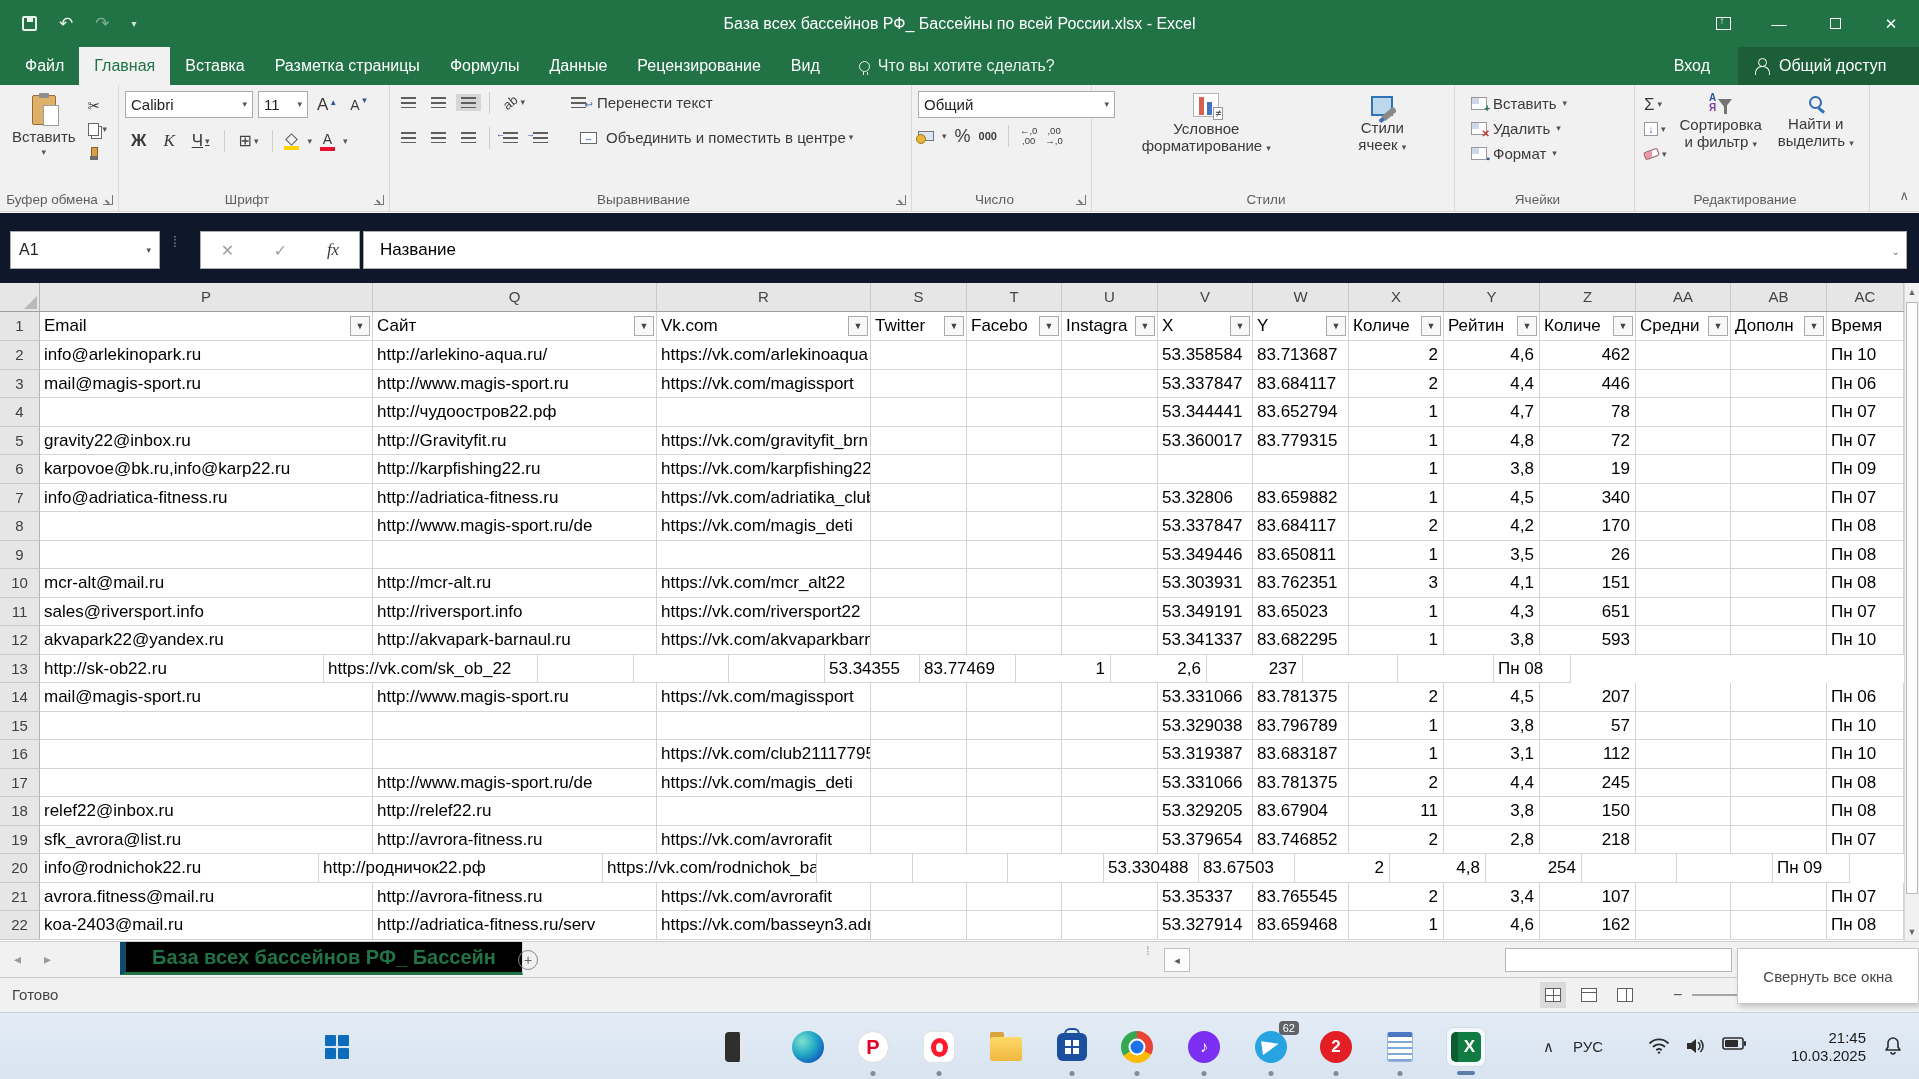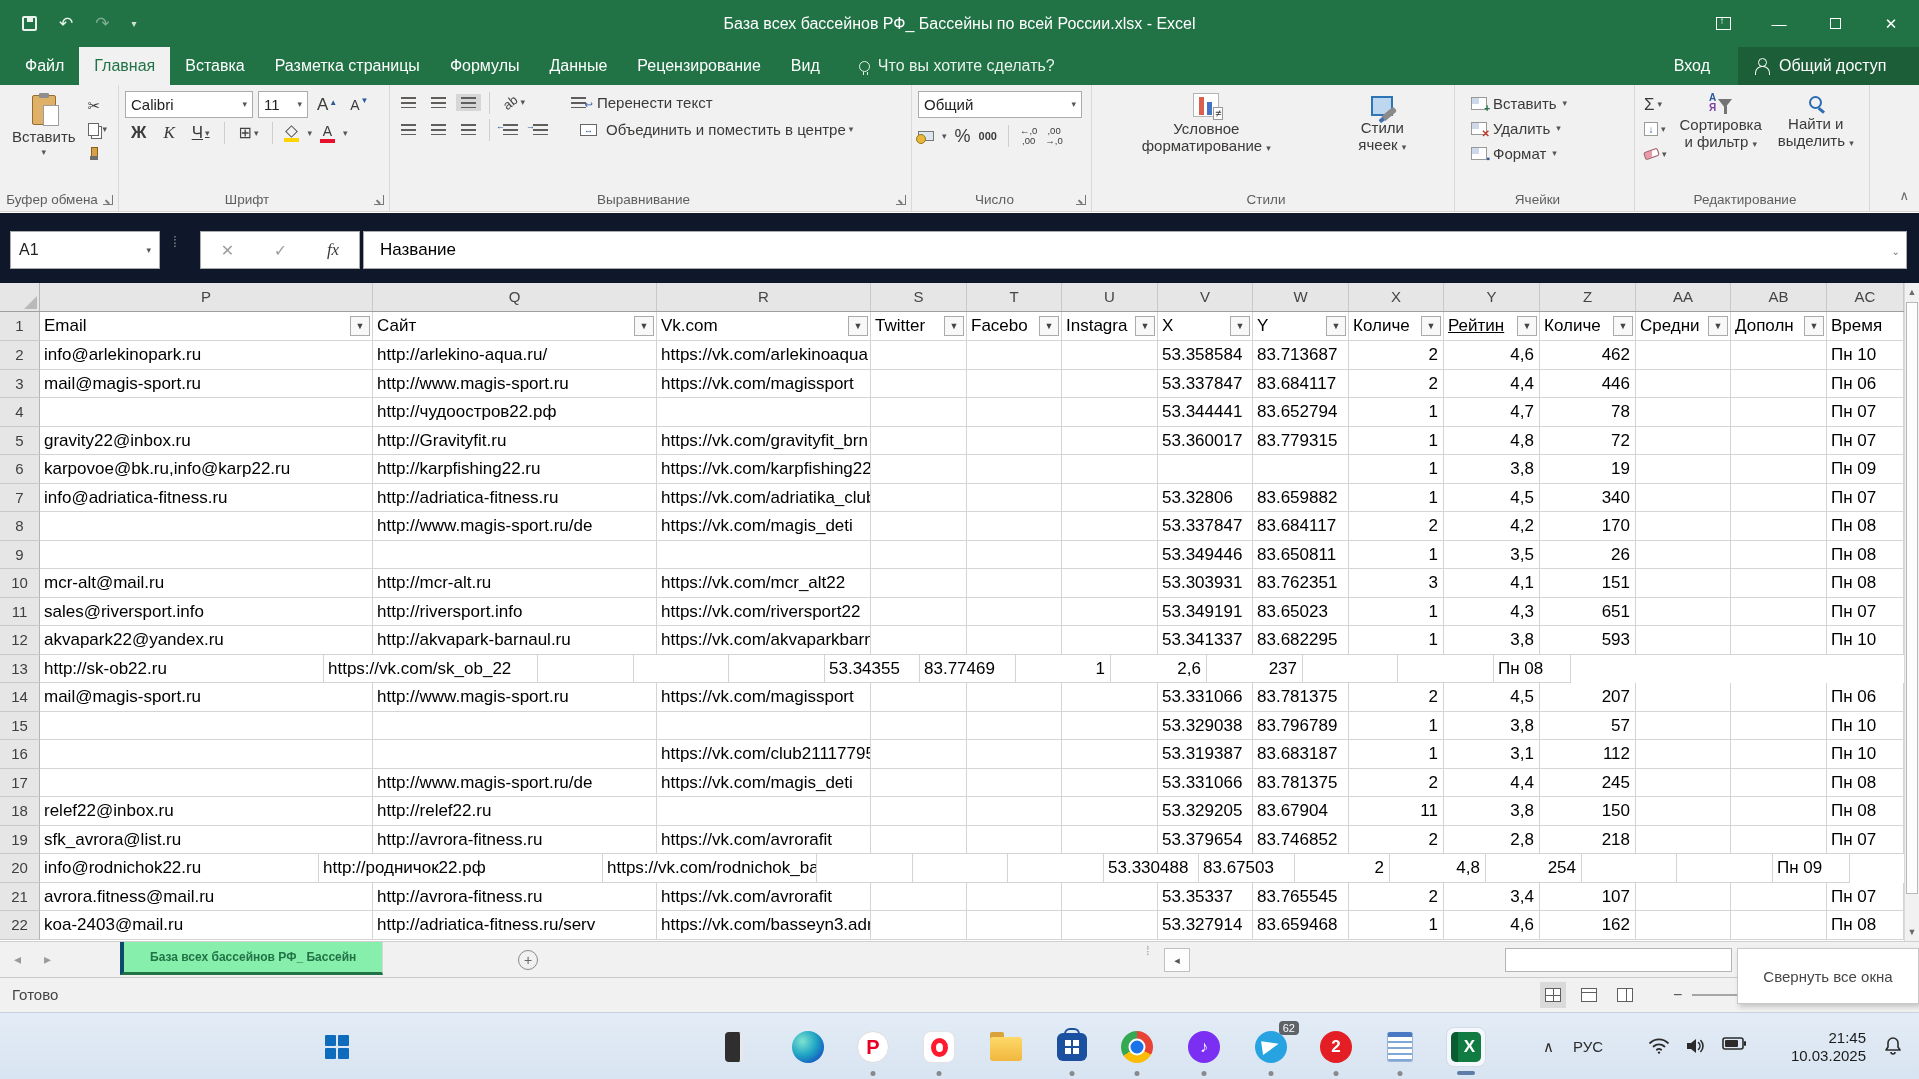--- a/index.html
+++ b/index.html
@@ -55,21 +55,21 @@
   .clipboard:before{content:"";position:absolute;top:-3px;left:6px;width:10px;height:5px;background:#8e8e8e;border-radius:1px;}
   .clipboard:after{content:"";position:absolute;right:-4px;bottom:-2px;width:14px;height:19px;background:#fff;border:1px solid #9d9d9d;}
   .smallcol{display:flex;flex-direction:column;gap:4px;padding-top:4px;}
   .sbtn{display:flex;align-items:center;gap:4px;height:20px;}
   .cuticon{font-size:15px;color:#444;line-height:1;}
   .copyic{width:11px;height:13px;border:1px solid #666;background:#fff;box-shadow:3px 3px 0 -1px #fff,3px 3px 0 0 #666;}
   .painter{width:12px;height:13px;position:relative;}
   .painter:before{content:"";position:absolute;left:3px;top:0;width:5px;height:8px;background:#d8a04a;border:1px solid #8b6018;}
   .painter:after{content:"";position:absolute;left:2px;bottom:0;width:8px;height:4px;background:#6d6d6d;}
   
-  .frow{display:flex;align-items:center;gap:5px;margin-bottom:4px;}
+  .frow{display:flex;align-items:center;gap:5px;margin-bottom:12px;}
   .combo{height:27px;border:1px solid #ababab;background:#fff;display:flex;align-items:center;justify-content:space-between;padding:0 5px;font-size:15px;color:#222;}
   .fgbtn{display:flex;align-items:flex-end;gap:1px;font-size:17px;color:#3b3a39;padding:0 4px;}
   .fgbtn .tick{font-size:8px;color:#2b579a;margin-bottom:8px;}
   .fmt{font-size:17px;color:#3b3a39;padding:0 6px;display:flex;align-items:center;gap:2px;}
   .fmt.b{font-weight:bold;}
   .fmt.i{font-style:italic;font-family:"Liberation Serif",serif;}
   .fmt.u{text-decoration:underline;}
   .vline{width:1px;height:22px;background:#d0cecc;margin:0 3px;}
   .colorbtn{display:flex;flex-direction:column;align-items:center;padding:0 3px;line-height:1;}
   .colorbtn .g{font-size:14px;color:#3b3a39;}
@@ -147,21 +147,21 @@
   .farr{font-size:9px;color:#444;line-height:1;}
 
   
   .vscroll{position:absolute;top:283px;right:0;width:15px;height:658px;background:#f1f1f1;border-left:1px solid #d9d9d9;}
   .vsa{position:absolute;left:0;width:100%;height:18px;color:#6a6a6a;font-size:9px;text-align:center;line-height:18px;}
   .vthumb{position:absolute;left:1px;top:19px;width:12px;height:592px;background:#fdfdfd;border:1px solid #b8b8b8;}
 
   
   .sheetbar{position:absolute;top:941px;left:0;width:100%;height:36px;background:#f1f1f1;border-top:1px solid #cfcfcf;}
   .snav{position:absolute;top:9px;font-size:14px;color:#9a9a9a;}
-  .sheettab{position:absolute;left:120px;top:0;height:33px;background:#86efac;border-left:4px solid #0c4a6e;border-right:1px solid #d8d8d8;border-bottom:3px solid #217346;display:flex;align-items:center;padding:0 26px;font-size:12px;font-weight:600;color:#217346;white-space:nowrap;}
+  .sheettab{position:absolute;left:120px;top:0;height:33px;background:#000000;border-left:6px solid #0c4a6e;border-right:1px solid #d8d8d8;border-bottom:3px solid #217346;display:flex;align-items:center;padding:0 26px;font-size:20px;font-weight:600;color:#217346;white-space:nowrap;}
   .addsheet{position:absolute;left:518px;top:8px;width:20px;height:20px;border:1px solid #8a8a8a;border-radius:50%;color:#666;font-size:14px;text-align:center;line-height:18px;}
   .ssplit{position:absolute;left:1146px;top:6px;color:#a0a0a0;font-size:13px;line-height:6px;}
   .hsbtn{position:absolute;left:1164px;top:6px;width:26px;height:24px;background:#fdfdfd;border:1px solid #c0c0c0;color:#555;font-size:11px;text-align:center;line-height:22px;}
   .hthumb{position:absolute;left:1505px;top:6px;width:227px;height:24px;background:#fff;border:1px solid #b5b5b5;}
   
   .tooltip{position:absolute;left:1737px;top:948px;width:182px;height:56px;background:#fff;border:1px solid #c8c8c8;box-shadow:2px 3px 5px rgba(0,0,0,.18);display:flex;align-items:center;justify-content:center;font-size:15px;color:#464646;z-index:30;}
 
   
   .statusbar{position:absolute;top:977px;left:0;width:100%;height:35px;background:#f1f1f1;border-top:1px solid #cacaca;}
   .ready{position:absolute;left:12px;top:8px;font-size:15px;color:#444;}
@@ -390,21 +390,21 @@
             </span>
           <span class="rlabel" style="margin-left:6px">Объединить и поместить в центре</span>
           <span class="dd">▾</span>
         </span>
       </div>
       <div class="glabel">Выравнивание</div>
       <span class="launcher"></span>
     </div>
 
     <div class="rgroup" style="width:180px">
-      <div class="combo" style="width:164px;margin-bottom:7px">
+      <div class="combo" style="width:197px;margin-bottom:7px">
         <span>Общий</span>
           <span class="dd">▾</span>
       </div>
       <div class="numicons">
         <span class="money"></span>
         <span class="dd">▾</span>
         <span class="pctic">%</span>
         <span class="zeros">000</span>
         <span class="vline"></span>
         <span class="decbtn">←,0
@@ -558,21 +558,21 @@
             </span></div>
           <div class="cell" style="width: 95px;">X<span class="fbtn">
               <span class="farr">▼</span>
             </span></div>
           <div class="cell" style="width: 96px;">Y<span class="fbtn">
               <span class="farr">▼</span>
             </span></div>
           <div class="cell" style="width: 95px;">Количе<span class="fbtn">
               <span class="farr">▼</span>
             </span></div>
-          <div class="cell" style="width: 96px; text-decoration: underline;">Рейтин<span class="fbtn">
+          <div class="cell" style="width: 96px;">Рейтин<span class="fbtn">
               <span class="farr">▼</span>
             </span></div>
           <div class="cell" style="width: 96px;">Количе<span class="fbtn">
               <span class="farr">▼</span>
             </span></div>
           <div class="cell" style="width: 95px;">Средни<span class="fbtn">
               <span class="farr">▼</span>
             </span></div>
           <div class="cell" style="width: 96px;">Дополн<span class="fbtn">
               <span class="farr">▼</span>

